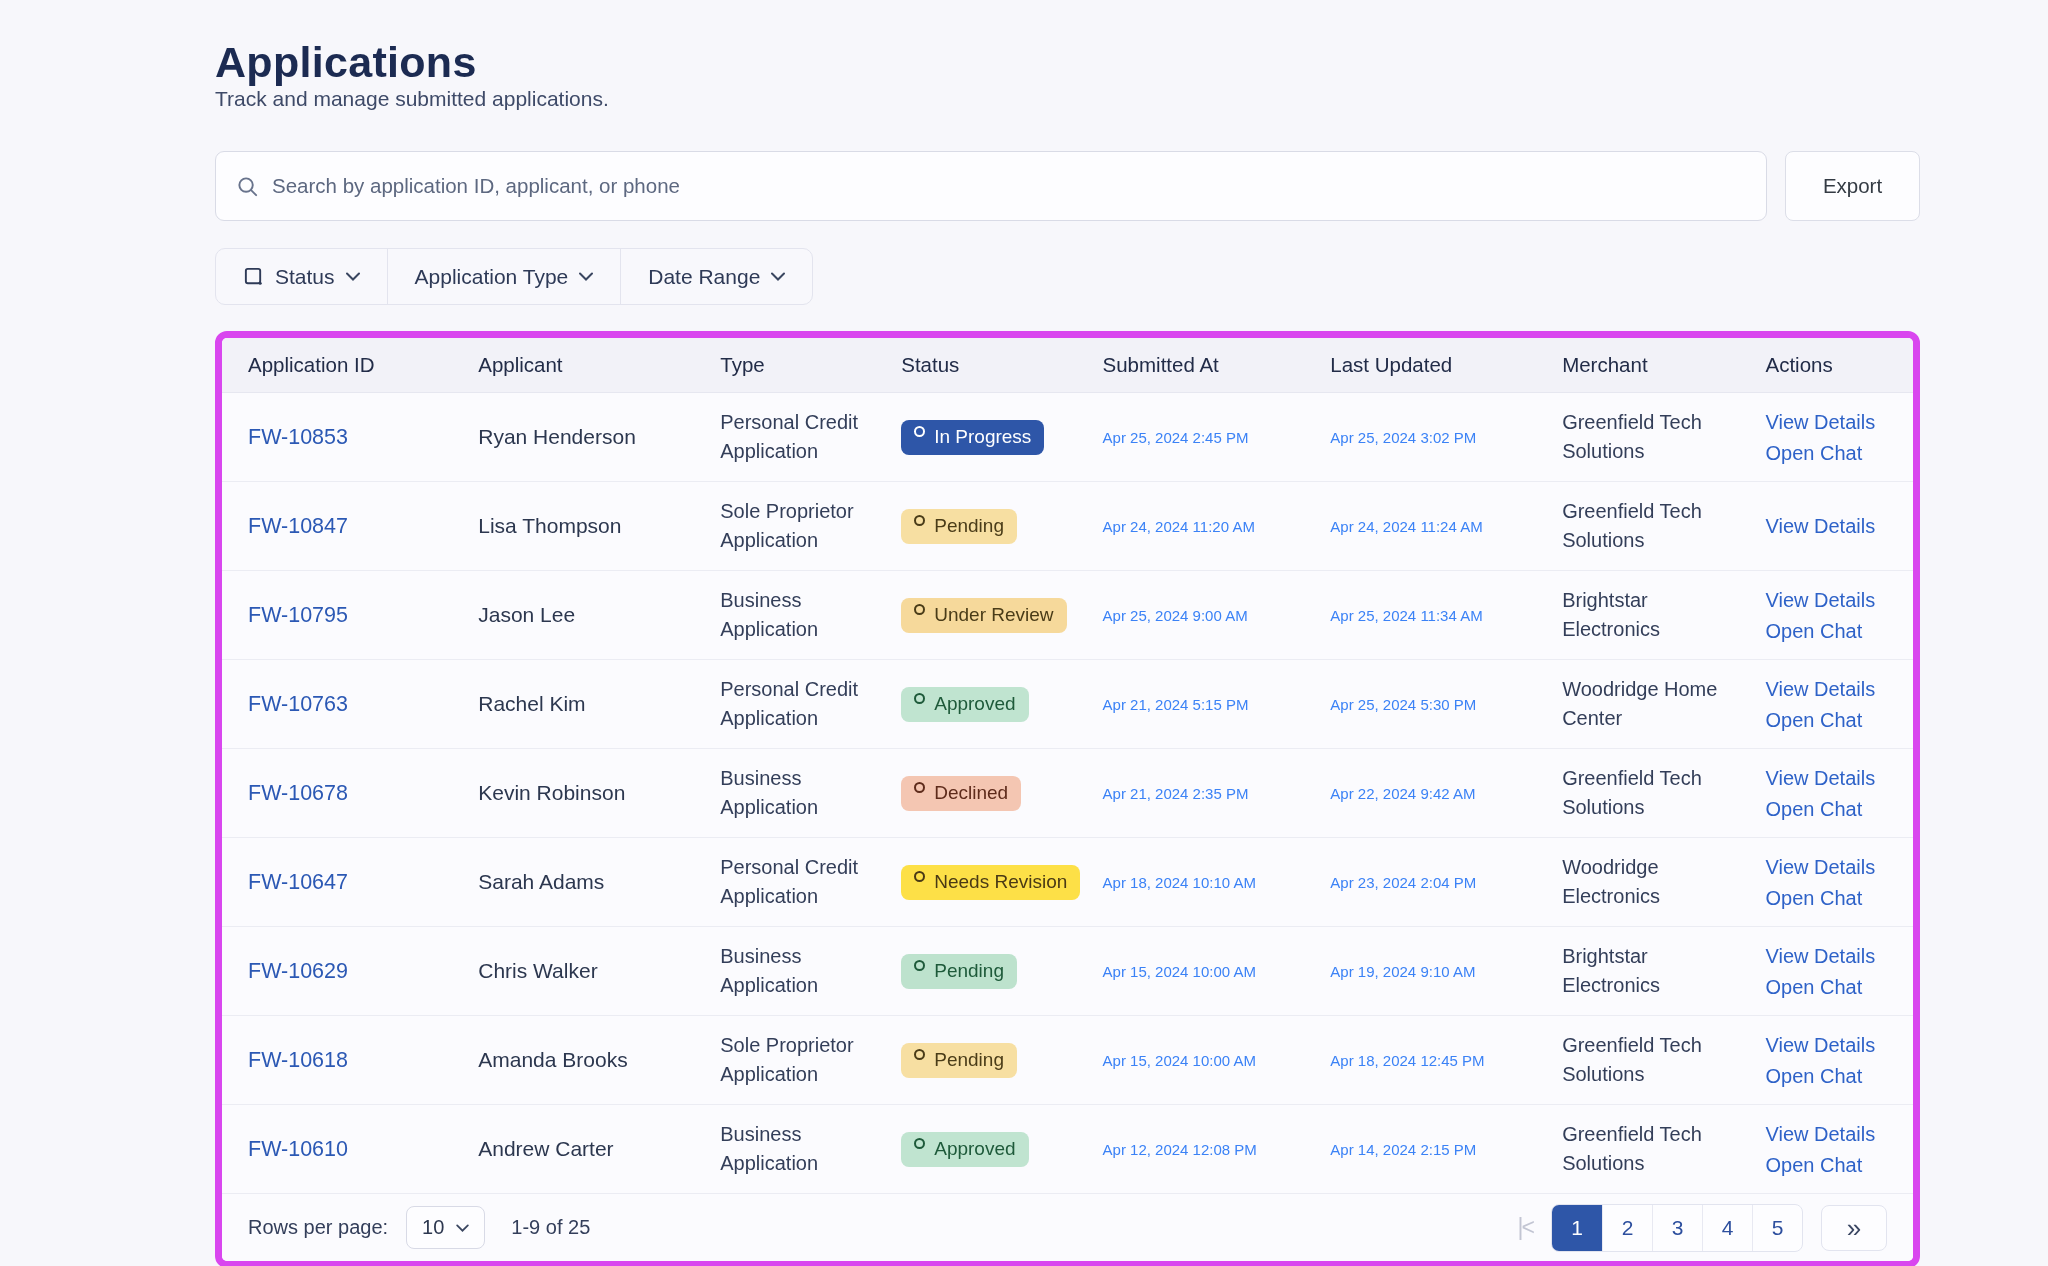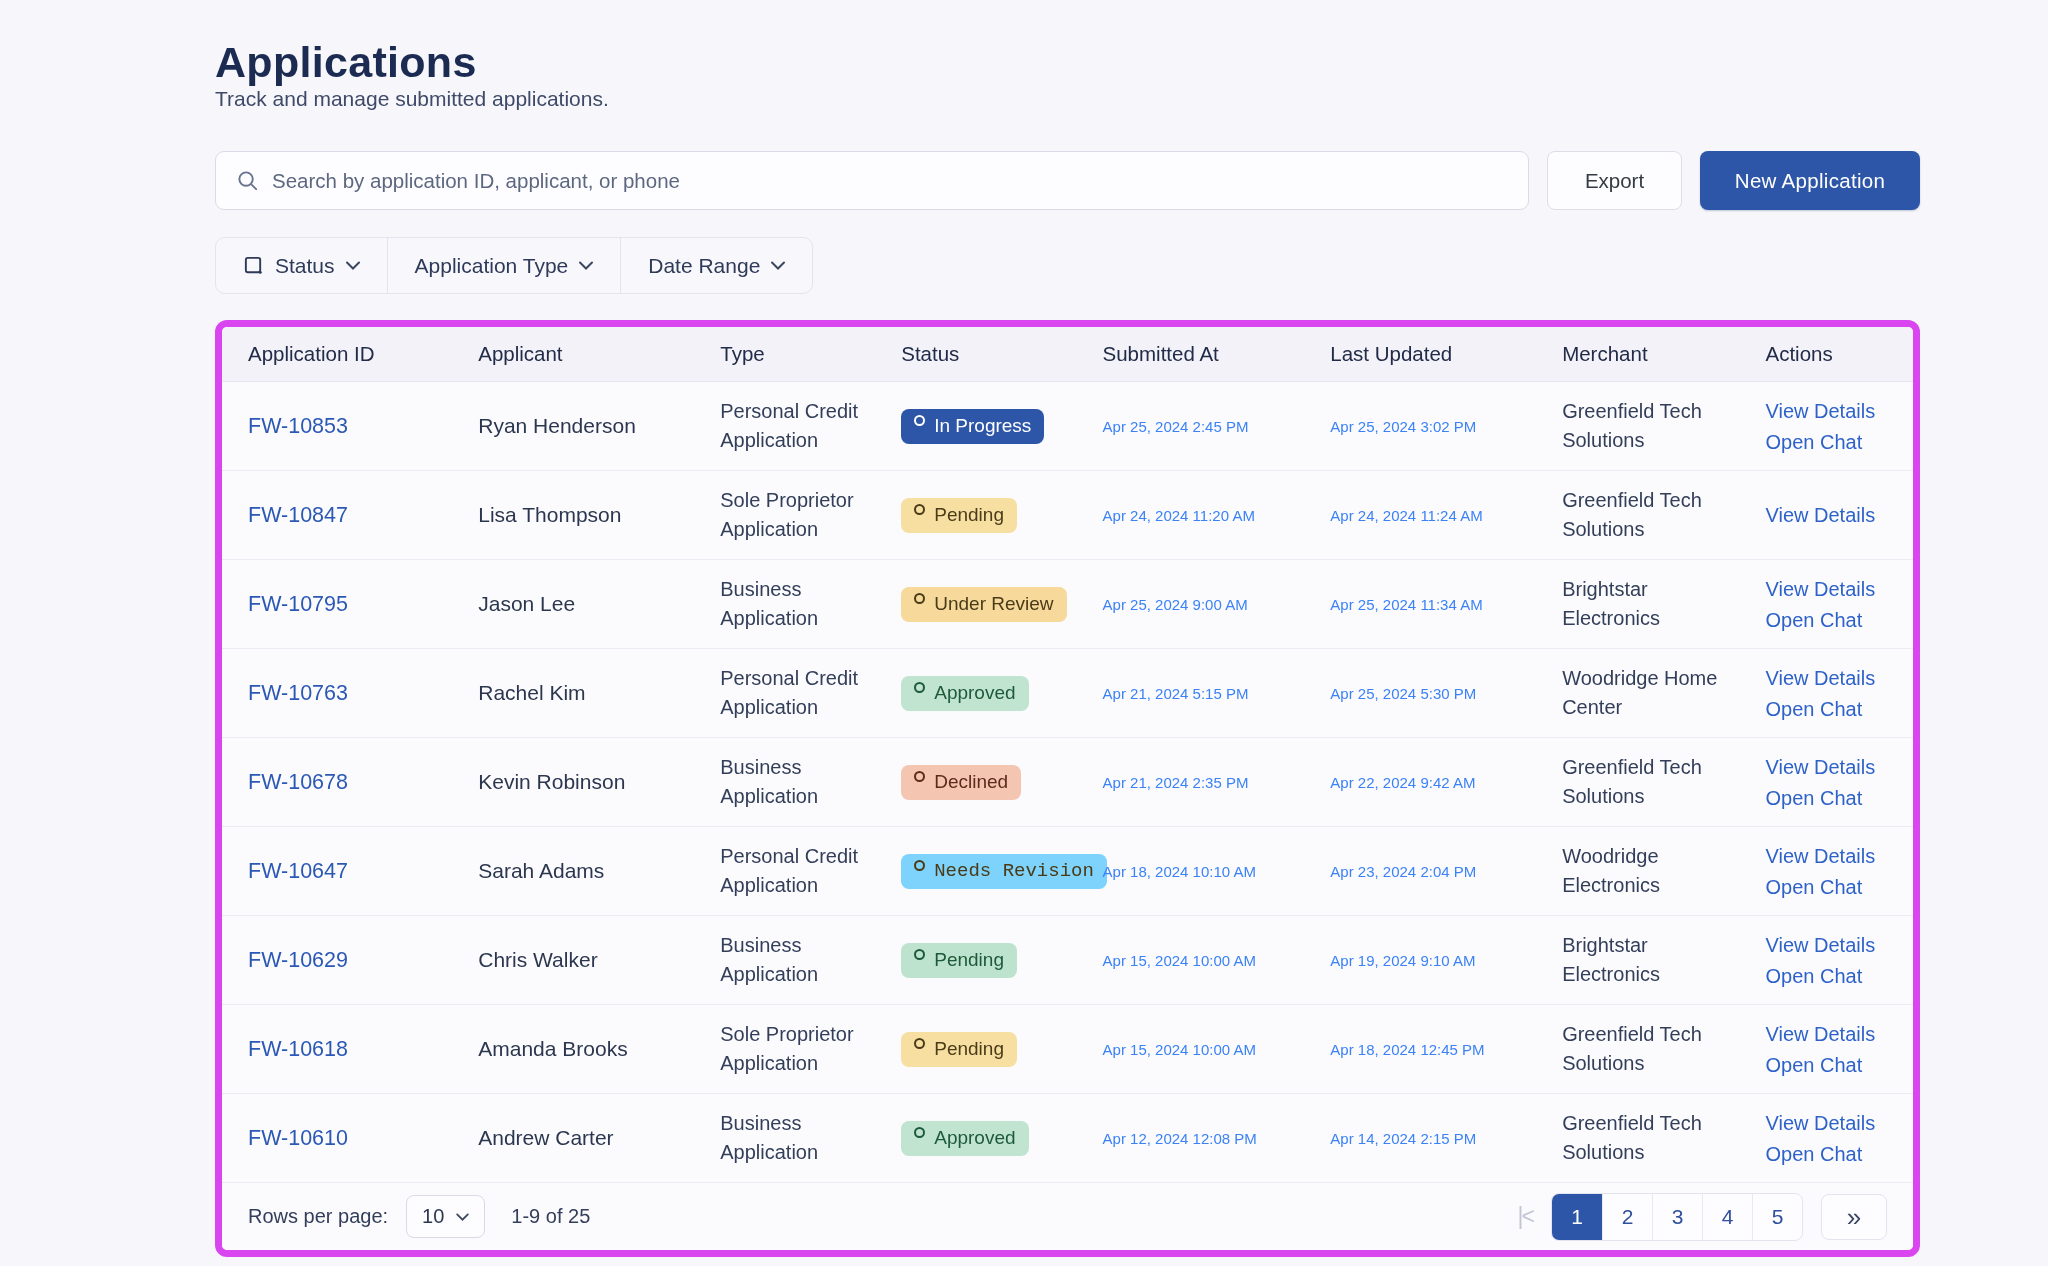--- a/index.html
+++ b/index.html
@@ -10,21 +10,21 @@
     color:#2c374f;
     -webkit-font-smoothing:antialiased;
   }
   .app { position:relative; width:2048px; height:1266px; overflow:hidden; }
   .content { position:absolute; left:215px; top:38px; width:1705px; }
 
   .page-title { font-size:43px; font-weight:600; color:#1c2b52; letter-spacing:.3px; }
   .page-subtitle { font-size:21px; color:#3e4a68; }
 
   
-  .toolbar { display:flex; align-items:stretch; gap:18px; margin-top:40px; height:59px; }
+  .toolbar { display:flex; align-items:stretch; gap:18px; margin-top:40px; height:70px; }
   .search-box {
     flex:1; display:flex; align-items:center; gap:13px;
     background:#fdfdff; border:1px solid #d9dbe6; border-radius:9px; padding:0 20px;
   }
   .search-box svg { flex:0 0 auto; }
   .search-box input {
     flex:1; border:none; outline:none; background:transparent;
     font-family:"Liberation Sans", sans-serif; font-size:20.5px; color:#2c374f;
   }
   .search-box input::placeholder { color:#5d6880; opacity:1; }
@@ -80,21 +80,21 @@
   .badge {
     display:inline-flex; gap:9px;
     border-radius:8px; padding:6px 13px 7px; font-size:19px; font-weight:500; white-space:nowrap;
   }
   .badge .dot {
     width:11px; height:11px; border-radius:50%; border:2px solid currentColor; flex:0 0 auto;
   }
   .badge--in-progress   { background:#2e56a8; color:#ffffff; }
   .badge--pending-amber { background:#f7dfa2; color:#4a3c18; }
   .badge--under-review  { background:#f6d99b; color:#4a3c18; }
-  .badge--needs-revision{ background:#7dd3fc; color:#4a3a15;font-family:Liberation Mono, monospace; }
+  .badge--needs-revision{ background:#fde047; color:#4a3a15; }
   .badge--approved      { background:#c0e4d0; color:#1e5a3a; }
   .badge--declined      { background:#f4c6b2; color:#5e2b1b; }
   .badge--pending-green { background:#bde2cd; color:#1e5a3a; }
 
   
   .table-footer {
     display:flex; align-items:center; height:68px; padding:0 26px;
     border-top:1px solid #ebecf3; background:#fbfbfe;
   }
   .rpp-label { font-size:20px; color:#333e5a;text-align:center; }
@@ -131,21 +131,20 @@
 
     <div class="toolbar">
       <div class="search-box">
         <svg width="23" height="23" viewBox="0 0 24 24" fill="none" stroke="#68738c" stroke-width="2" stroke-linecap="round">
           <circle cx="10.5" cy="10.5" r="7"></circle>
           <line x1="16" y1="16" x2="21" y2="21"></line>
         </svg>
         <input type="text" placeholder="Search by application ID, applicant, or phone" style="">
       </div>
       <button class="btn btn-export">Export</button>
-      <button class="btn btn-primary">New Application</button>
     </div>
 
     <div class="filter-bar">
       <button class="filter-btn">
         <svg width="21" height="21" viewBox="0 0 22 22" fill="none" stroke="#2e3a57" stroke-width="2" stroke-linecap="round">
           <rect x="3" y="3" width="15" height="15" rx="2"></rect>
           <circle cx="18" cy="18" r="1.6" fill="#2e3a57" stroke="none"></circle>
         </svg>
         <span>Status</span>
         <svg width="14" height="9" viewBox="0 0 14 9" fill="none" stroke="#3a4660" stroke-width="2" stroke-linecap="round">

